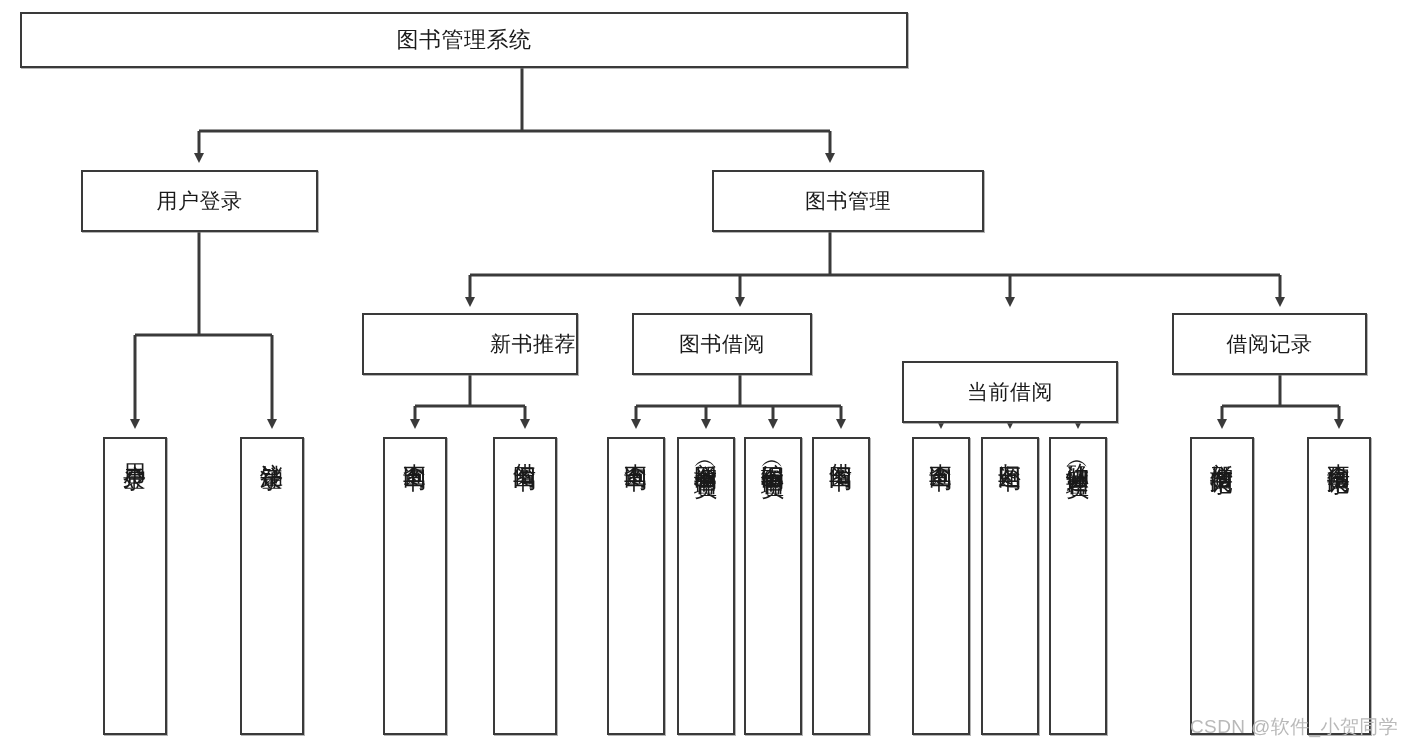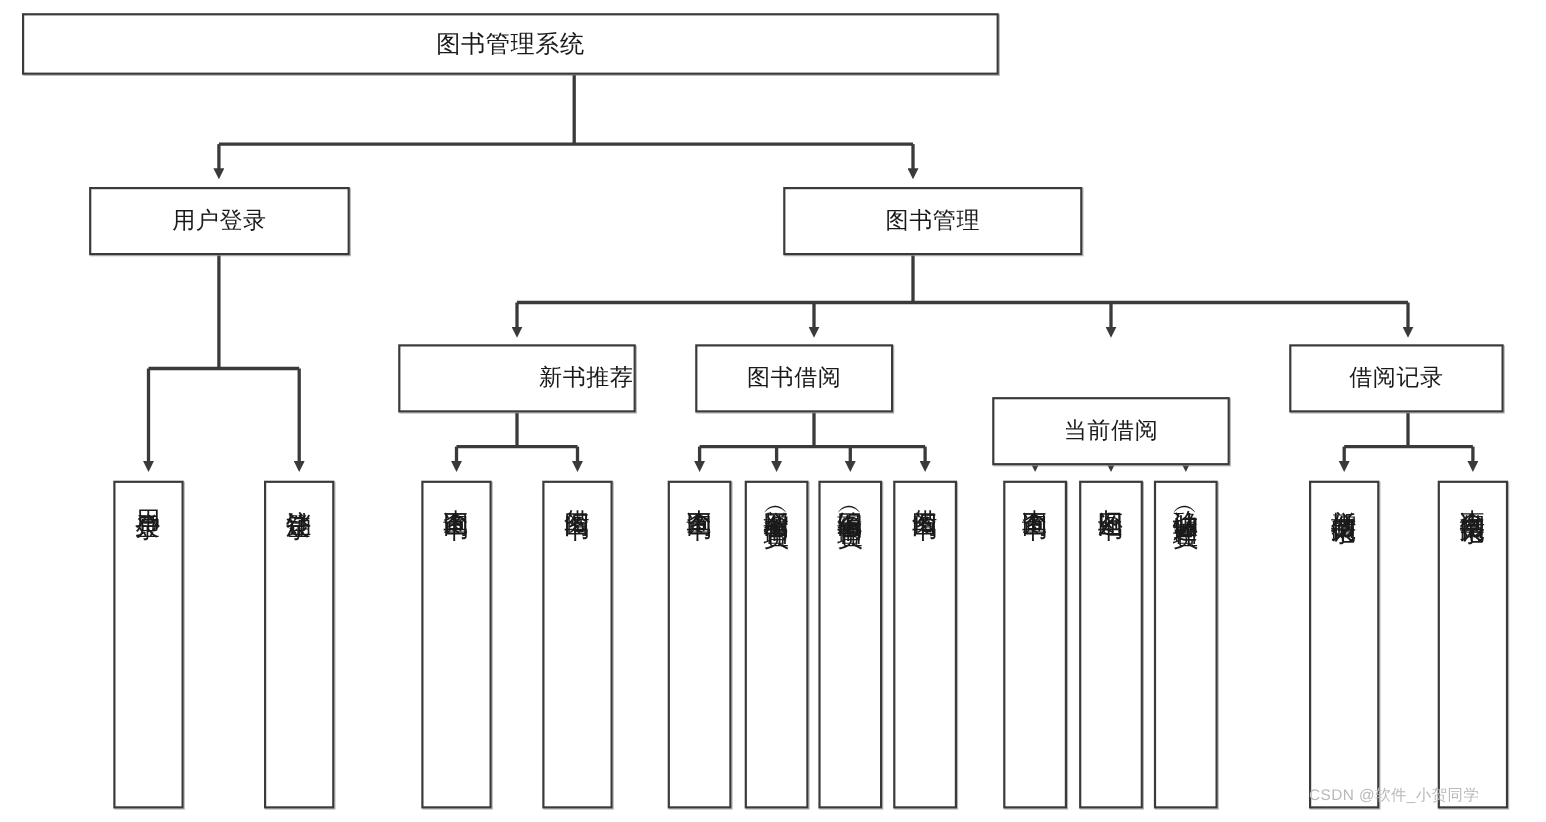--- a/index.html
+++ b/index.html
@@ -59,21 +59,21 @@
     text-orientation: upright;
     font-size: 23px;
     line-height: 1.05;
     letter-spacing: 2px;
     white-space: nowrap;
     height: auto;
     max-height: 284px;
   }
   .watermark {
     position: absolute;
-    font-size: 14px;
+    font-size: 19px;
     color: #b9b9b9;
     white-space: nowrap;
     letter-spacing: 0.4px;
   }
 </style>
 </head>
 <body>
 
 <div id="diagram-root">
 

